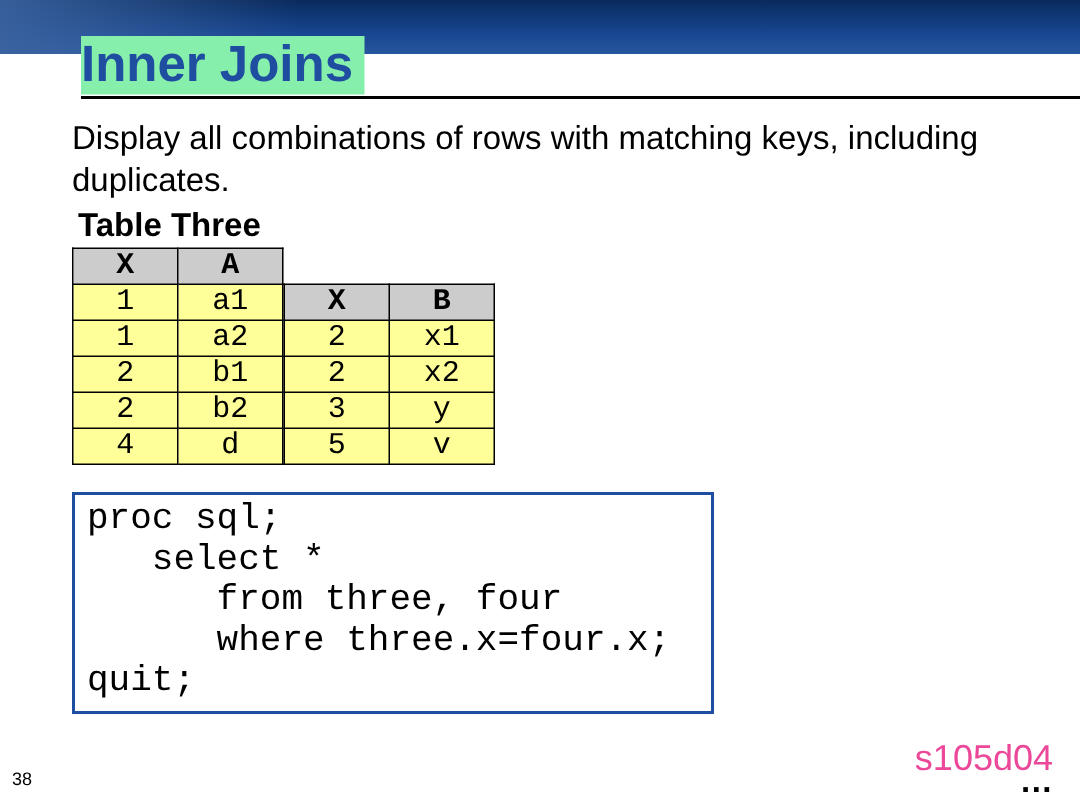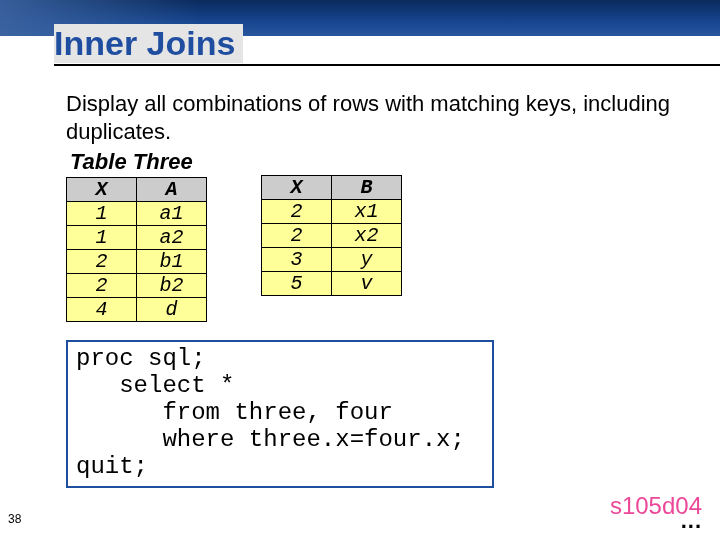--- a/index.html
+++ b/index.html
@@ -22,46 +22,44 @@
     left: 0; top: 0; bottom: 0;
     width: 200px;
     background: linear-gradient(to right, rgba(60,100,160,0.9), rgba(60,100,160,0));
   }
   .title {
     position: absolute;
     top: 24px; left: 54px;
     font-size: 34px;
     font-weight: bold;
     color: #1f4ea1;
-    background: #e5e5e5;
+    background: #86efac;
     padding-right: 8px;
   }
   .rule {
     position: absolute;
     top: 64px;
     left: 54px; right: 0;
     height: 2px;
     background: #000;
     z-index: -0;
   }
   .content {
     position: absolute;
-    top: 78px; left: 66px; right: 20px; margin-top: 12px;
+    top: 78px; left: 48px; right: 20px;
   }
   .desc {
     font-size: 22px;
     color: #000;
     line-height: 1.25;
     margin-bottom: 4px;
   }
   .tables-row {
     display: flex;
-    gap: 54px;
-    align-items: center;
-    font-style: italic;
+    align-items: flex-end;
   }
   .tbl-block { }
   .tbl-label {
     font-size: 22px;
     font-weight: bold;
     color: #000;
     margin-bottom: 2px;
     padding-left: 4px;
   }
   table.data {

